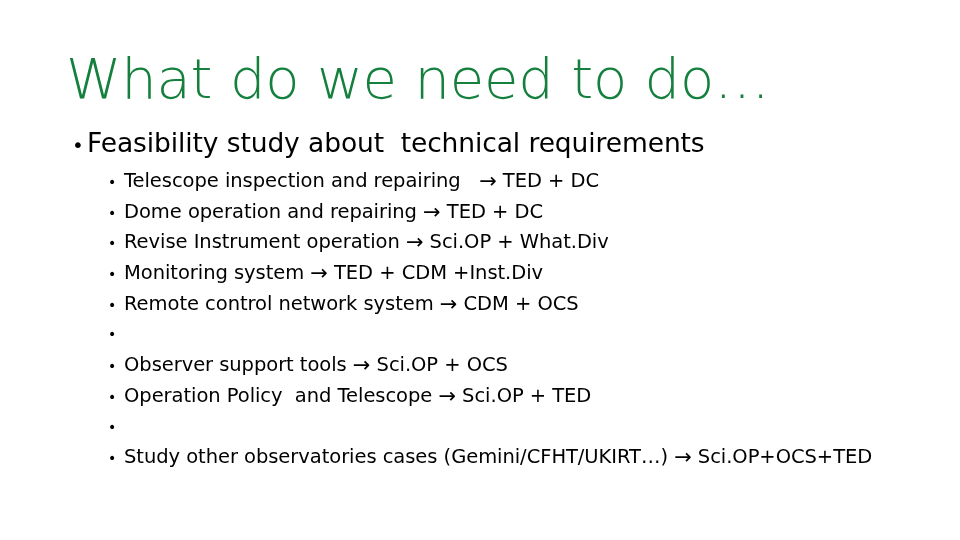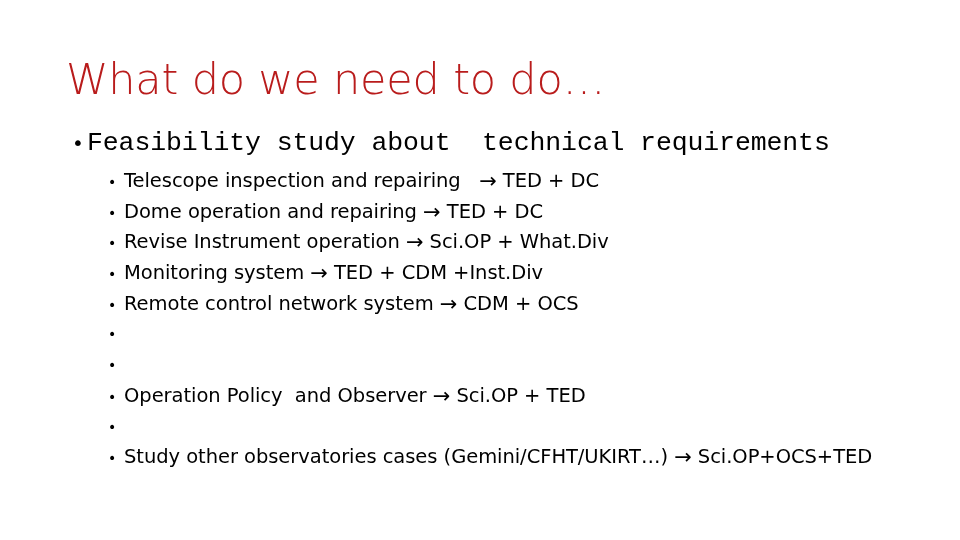--- a/index.html
+++ b/index.html
@@ -21,25 +21,25 @@
     overflow: hidden;
   }
 
   
   #slide-title {
     position: absolute;
     left: 66px;
     top: 54px;
     width: 840px;
     font-family: "DejaVu Sans", sans-serif;
-    font-size: 43px;
+    font-size: 56px;
     font-weight: 300;
     line-height: 50px;
     letter-spacing: -0.2px;
-    color: #b91c1c;
+    color: #15803d;
     white-space: pre;
   }
 
   
   #body-block {
     position: absolute;
     left: 0;
     top: 0;
     width: 960px;
   }
@@ -58,21 +58,20 @@
     white-space: pre;
   }
   .lvl1 .bullet-glyph {
     width: 15px;
     flex: 0 0 15px;
     font-size: 20px;
     line-height: 36px;
   }
   .lvl1 .bullet-text {
     white-space: pre;
-    font-family: Liberation Mono, monospace;
   }
 
   
   #lvl2-list {
     position: absolute;
     left: 108px;
     top: 166px;
     width: 830px;
   }
   .lvl2 {
@@ -117,20 +116,20 @@
       <span class="bullet-text">Feasibility study about  technical requirements</span>
     </div>
 
     <div id="lvl2-list">
         <div class="lvl2"><span class="bullet-glyph">•</span><span class="bullet-text"><span>Telescope inspection and repairing   </span><span class="arrow">→</span><span> TED + DC</span></span></div>
         <div class="lvl2"><span class="bullet-glyph">•</span><span class="bullet-text"><span>Dome operation and repairing </span><span class="arrow">→</span><span> TED + DC</span></span></div>
         <div class="lvl2"><span class="bullet-glyph">•</span><span class="bullet-text"><span>Revise Instrument operation </span><span class="arrow">→</span><span> Sci.OP + What.Div</span></span></div>
         <div class="lvl2"><span class="bullet-glyph">•</span><span class="bullet-text"><span>Monitoring system </span><span class="arrow">→</span><span> TED + CDM +Inst.Div</span></span></div>
         <div class="lvl2"><span class="bullet-glyph">•</span><span class="bullet-text"><span>Remote control network system </span><span class="arrow">→</span><span> CDM + OCS</span></span></div>
         <div class="lvl2"><span class="bullet-glyph">•</span></div>
-        <div class="lvl2"><span class="bullet-glyph">•</span></div>
-        <div class="lvl2"><span class="bullet-glyph">•</span><span class="bullet-text"><span>Operation Policy  and Observer </span><span class="arrow">→</span><span> Sci.OP + TED</span></span></div>
+        <div class="lvl2"><span class="bullet-glyph">•</span><span class="bullet-text"><span>Observer support tools </span><span class="arrow">→</span><span> Sci.OP + OCS</span></span></div>
+        <div class="lvl2"><span class="bullet-glyph">•</span><span class="bullet-text"><span>Operation Policy  and Telescope </span><span class="arrow">→</span><span> Sci.OP + TED</span></span></div>
         <div class="lvl2"><span class="bullet-glyph">•</span></div>
         <div class="lvl2"><span class="bullet-glyph">•</span><span class="bullet-text"><span>Study other observatories cases (Gemini/CFHT/UKIRT…) </span><span class="arrow">→</span><span> Sci.OP+OCS+TED</span></span></div>
       </div>
 
   </div>
 </div>
 
 </body></html>

